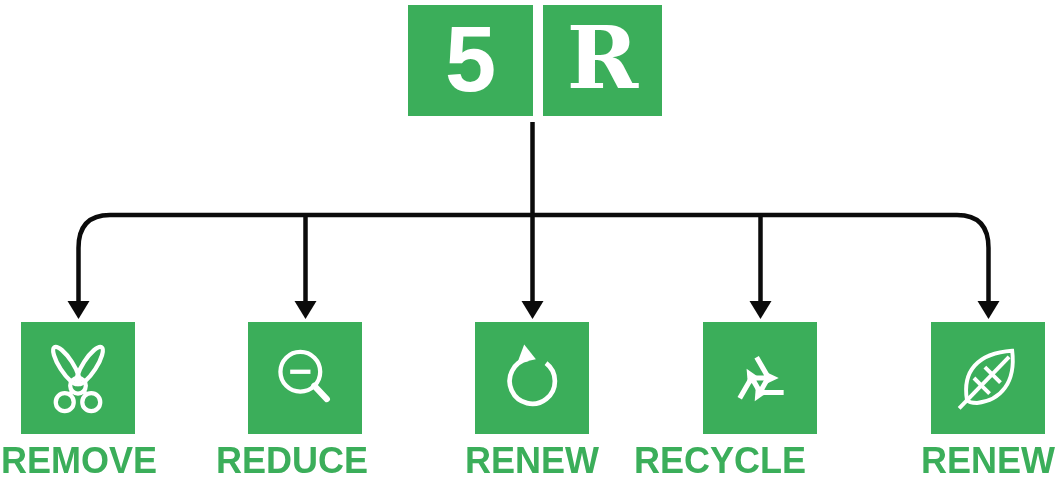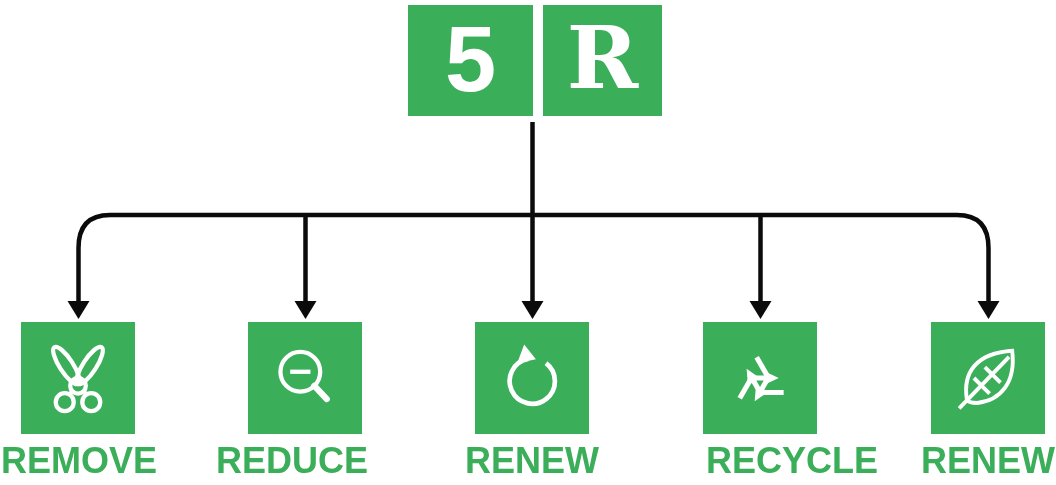--- a/index.html
+++ b/index.html
@@ -102,21 +102,21 @@
           <path class="stroke" stroke-width="6.5" d="M-26,20 L-11,-6 L8,-6"></path>
           <polygon class="fillw" points="5,-15 24,-6 5,3"></polygon>
         </g>
         <g transform="rotate(240)">
           <path class="stroke" stroke-width="6.5" d="M-26,20 L-11,-6 L8,-6"></path>
           <polygon class="fillw" points="5,-15 24,-6 5,3"></polygon>
         </g>
       </g>
     </svg>
   </div>
-  <div class="col-label" style="left:702px;">RECYCLE</div>
+  <div class="col-label" style="left:630px;">RECYCLE</div>
 
   <div class="col-box" style="left:931px;">
     <svg class="icon-svg" width="78" height="78" viewBox="0 0 100 100">
       <g class="stroke" stroke-width="5">
         <path d="M23,78 C17,42 36,18 81,15 C86,56 66,79 36,82 C30,82 25,81 23,78 Z"></path>
         <path d="M13,89 L77,23"></path>
         <path d="M42,60 L32,50"></path>
         <path d="M42,60 L52,70"></path>
         <path d="M56,46 L46,36"></path>
         <path d="M56,46 L66,56"></path>

